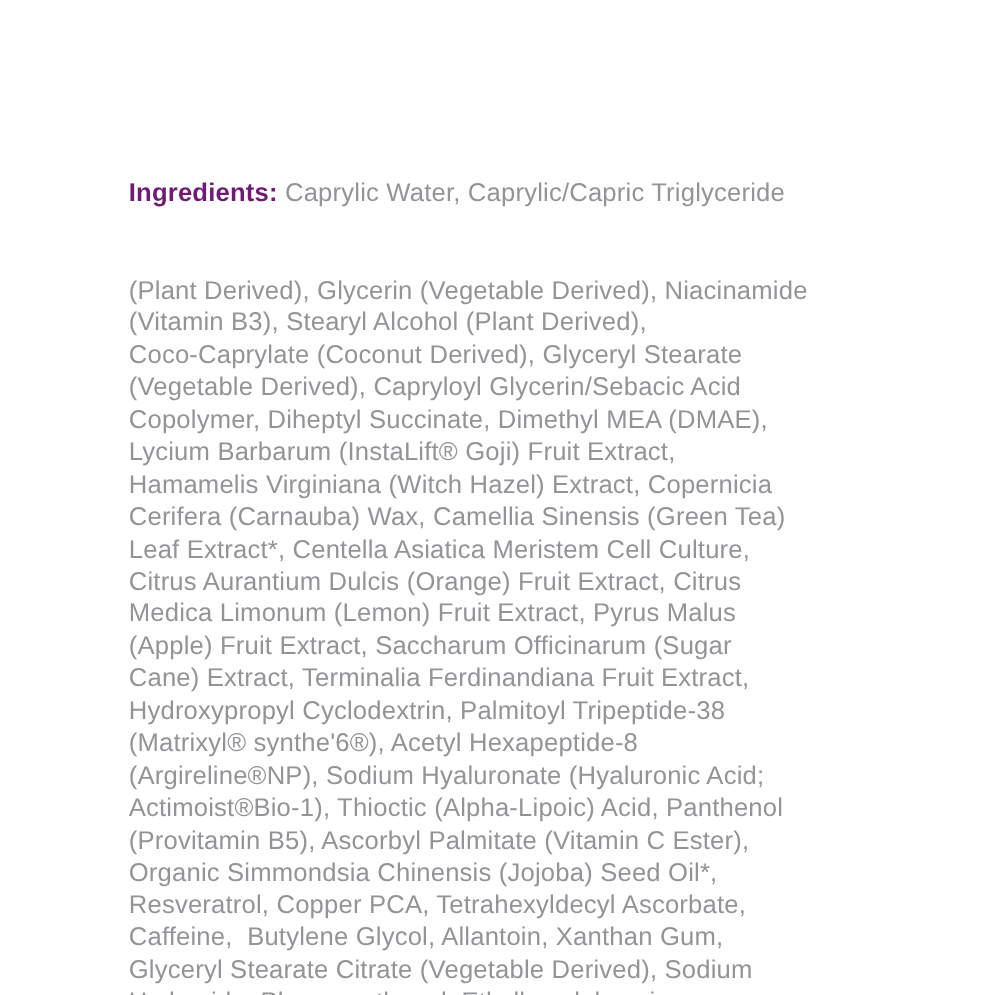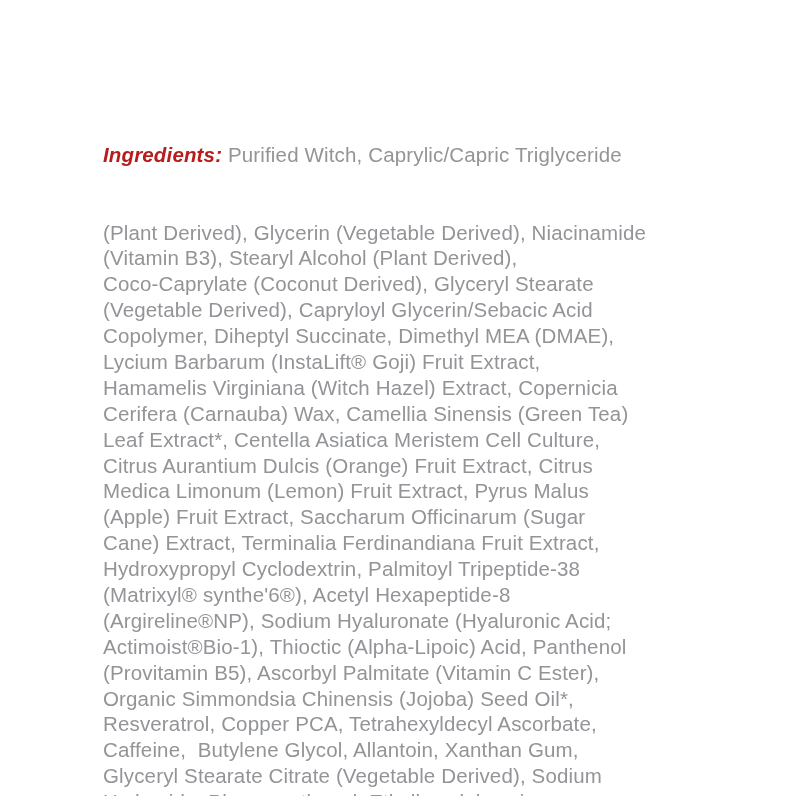--- a/index.html
+++ b/index.html
@@ -26,25 +26,24 @@
     line-height: 25.9px;
     letter-spacing: 0.15px;
     color: #929497;
     white-space: pre;
   }
   .ingredients-block .line {
     height: 25.9px;
   }
   .label {
     font-weight: bold;
-    color: #b91c1c;
-    font-style: italic;
+    color: #701a75;
   }
 </style>
 </head>
 <body>
 
 <div class="canvas">
   <div class="ingredients-block">
-    <div class="line"><span class="label">Ingredients:</span><span> Purified Witch, Caprylic/Capric Triglyceride</span></div>
+    <div class="line"><span class="label">Ingredients:</span><span> Caprylic Water, Caprylic/Capric Triglyceride</span></div>
     <div><div class="line">(Plant Derived), Glycerin (Vegetable Derived), Niacinamide</div><div class="line">(Vitamin B3), Stearyl Alcohol (Plant Derived),</div><div class="line">Coco-Caprylate (Coconut Derived), Glyceryl Stearate</div><div class="line">(Vegetable Derived), Capryloyl Glycerin/Sebacic Acid</div><div class="line">Copolymer, Diheptyl Succinate, Dimethyl MEA (DMAE),</div><div class="line">Lycium Barbarum (InstaLift® Goji) Fruit Extract,</div><div class="line">Hamamelis Virginiana (Witch Hazel) Extract, Copernicia</div><div class="line">Cerifera (Carnauba) Wax, Camellia Sinensis (Green Tea)</div><div class="line">Leaf Extract*, Centella Asiatica Meristem Cell Culture,</div><div class="line">Citrus Aurantium Dulcis (Orange) Fruit Extract, Citrus</div><div class="line">Medica Limonum (Lemon) Fruit Extract, Pyrus Malus</div><div class="line">(Apple) Fruit Extract, Saccharum Officinarum (Sugar</div><div class="line">Cane) Extract, Terminalia Ferdinandiana Fruit Extract,</div><div class="line">Hydroxypropyl Cyclodextrin, Palmitoyl Tripeptide-38</div><div class="line">(Matrixyl® synthe'6®), Acetyl Hexapeptide-8</div><div class="line">(Argireline®NP), Sodium Hyaluronate (Hyaluronic Acid;</div><div class="line">Actimoist®Bio-1), Thioctic (Alpha-Lipoic) Acid, Panthenol</div><div class="line">(Provitamin B5), Ascorbyl Palmitate (Vitamin C Ester),</div><div class="line">Organic Simmondsia Chinensis (Jojoba) Seed Oil*,</div><div class="line">Resveratrol, Copper PCA, Tetrahexyldecyl Ascorbate,</div><div class="line">Caffeine,  Butylene Glycol, Allantoin, Xanthan Gum,</div><div class="line">Glyceryl Stearate Citrate (Vegetable Derived), Sodium</div><div class="line">Hydroxide, Phenoxyethanol, Ethylhexylglycerin.</div></div>
   </div>
 </div>
 
 </body></html>

